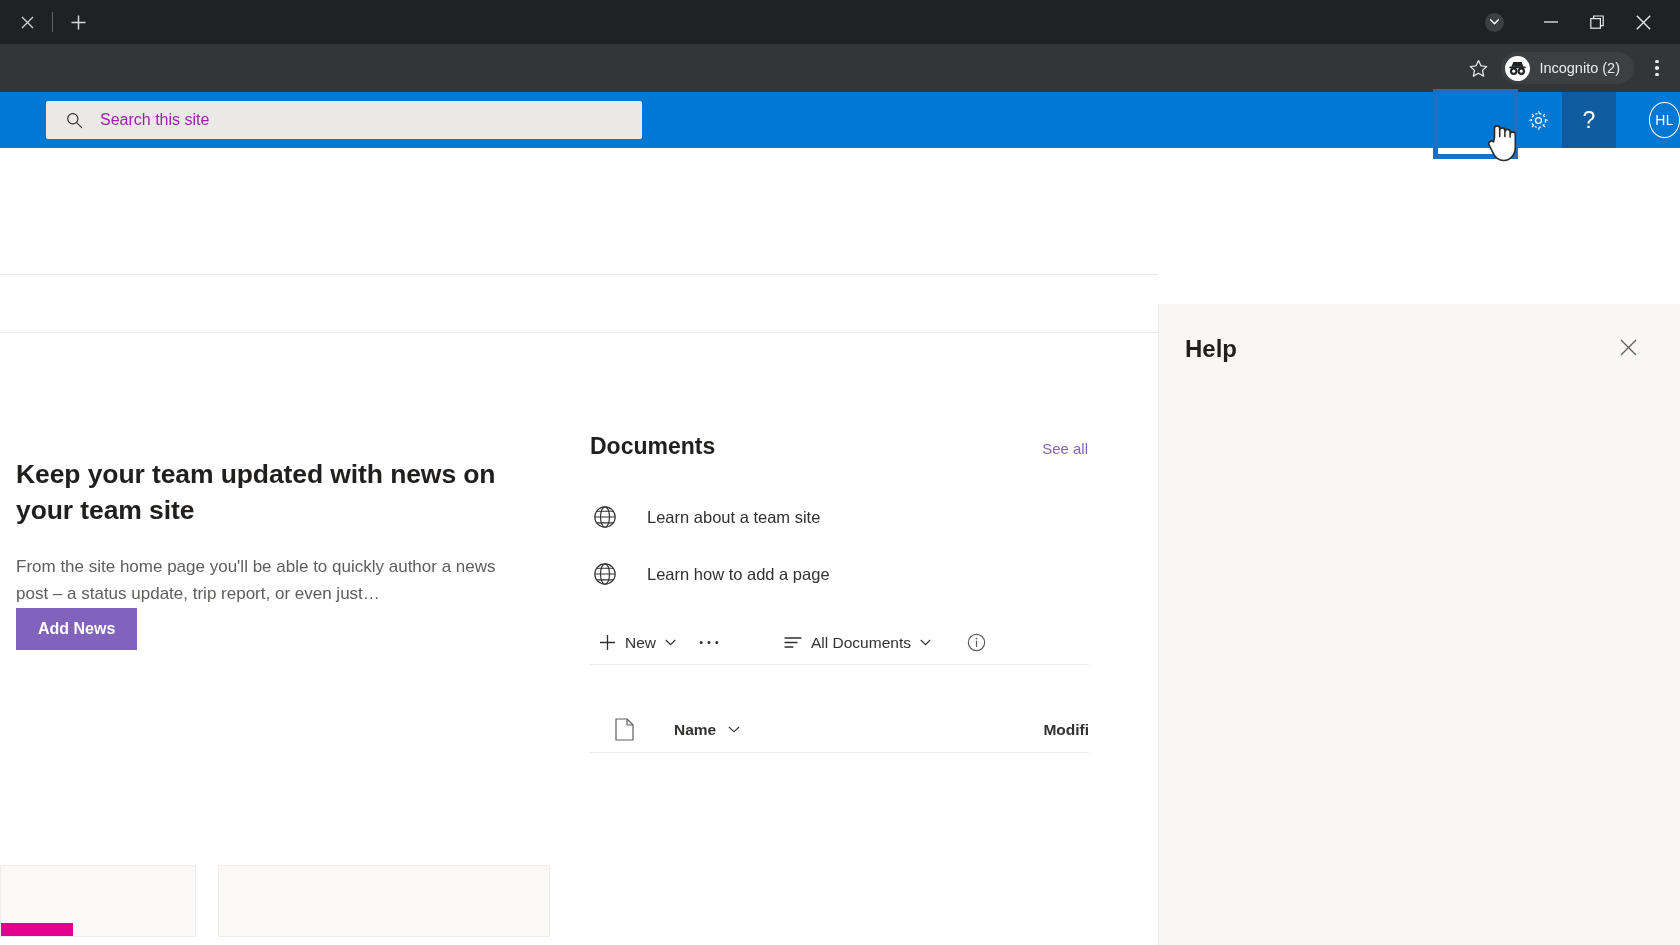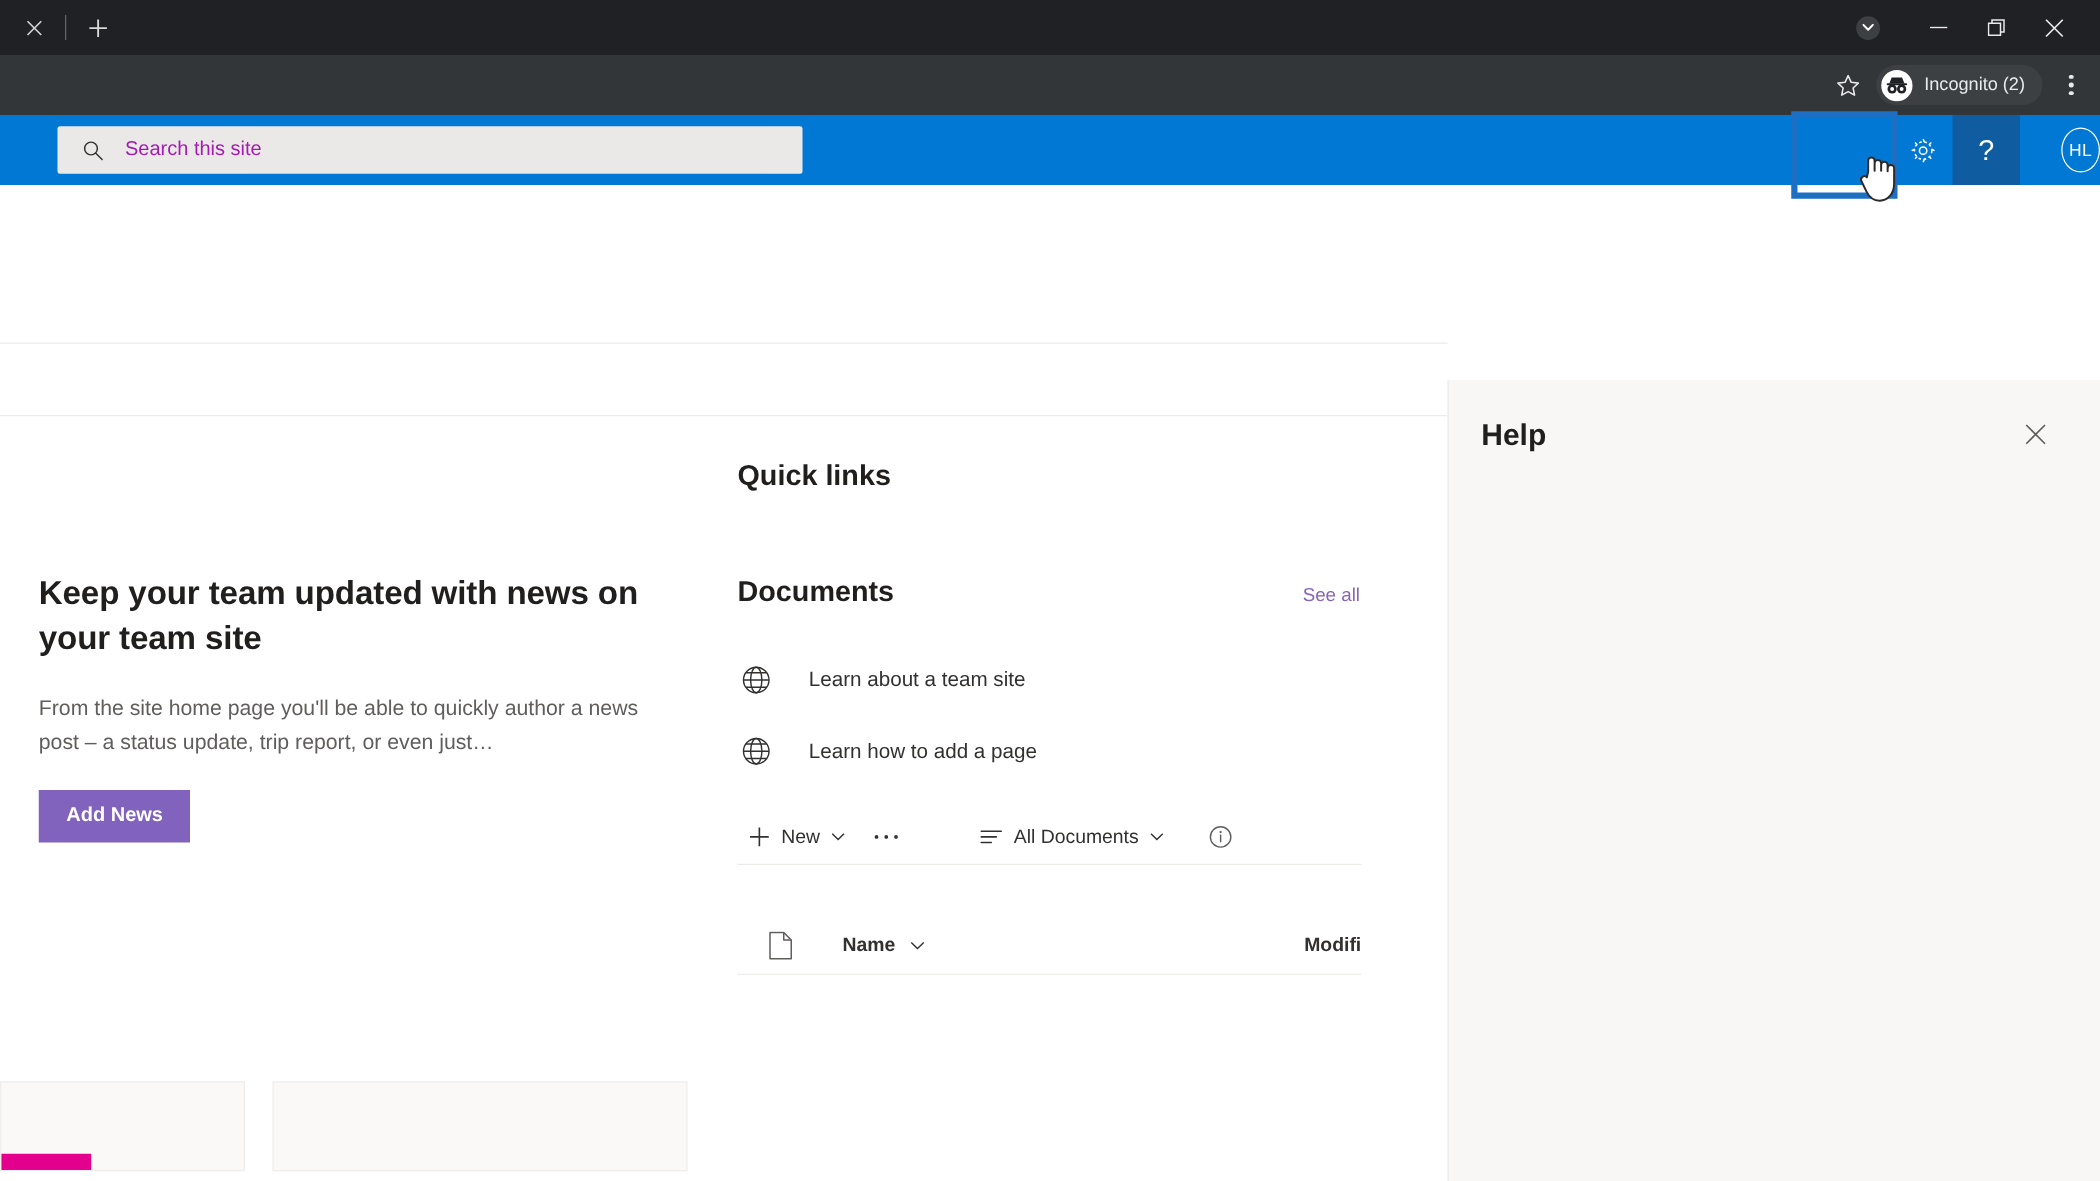--- a/index.html
+++ b/index.html
@@ -185,40 +185,39 @@
     position: absolute;
     top: 184px; left: 0;
     width: 1158px;
     height: 605px;
     display: flex;
   }
 
   
   #news-column {
     width: 568px;
-    padding-left: 31px;
+    padding-left: 16px;
     padding-top: 125px;
   }
   #news-title {
     font-size: 26.5px;
     font-weight: 600;
     color: #201f1e;
     line-height: 1.35;
     letter-spacing: -.1px;
     max-width: 520px;
   }
   #news-desc {
     margin-top: 24px;
     font-size: 17px;
     color: #605e5c;
     line-height: 1.63;
     max-width: 515px;
   }
   #add-news-btn {
-    margin-top: 24px;
     display: inline-block;
     background: #8162bd;
     color: #ffffff;
     font-size: 16px;
     font-weight: 700;
     padding: 12px 22px;
     border: none;
     cursor: pointer;
   }
 
@@ -481,21 +480,20 @@
   <div id="content-cols">
 
     <div id="news-column">
       <div id="news-title">Keep your team updated with news on your team site</div>
       <div id="news-desc">From the site home page you'll be able to quickly author a news post – a status update, trip report, or even just…</div>
       <button id="add-news-btn">Add News</button>
     </div>
 
     <div id="right-column">
 
-      <div class="section-title">Quick links</div>
 
       <div id="documents-header">
         <span class="section-title">Documents</span>
         <a id="see-all-link" href="#">See all</a>
       </div>
 
       <div id="quick-links-list">
         <div class="quick-link">
           <span class="ql-icon">
             <svg width="26" height="26" viewBox="0 0 26 26" fill="none" stroke="currentColor" stroke-width="1.15">

